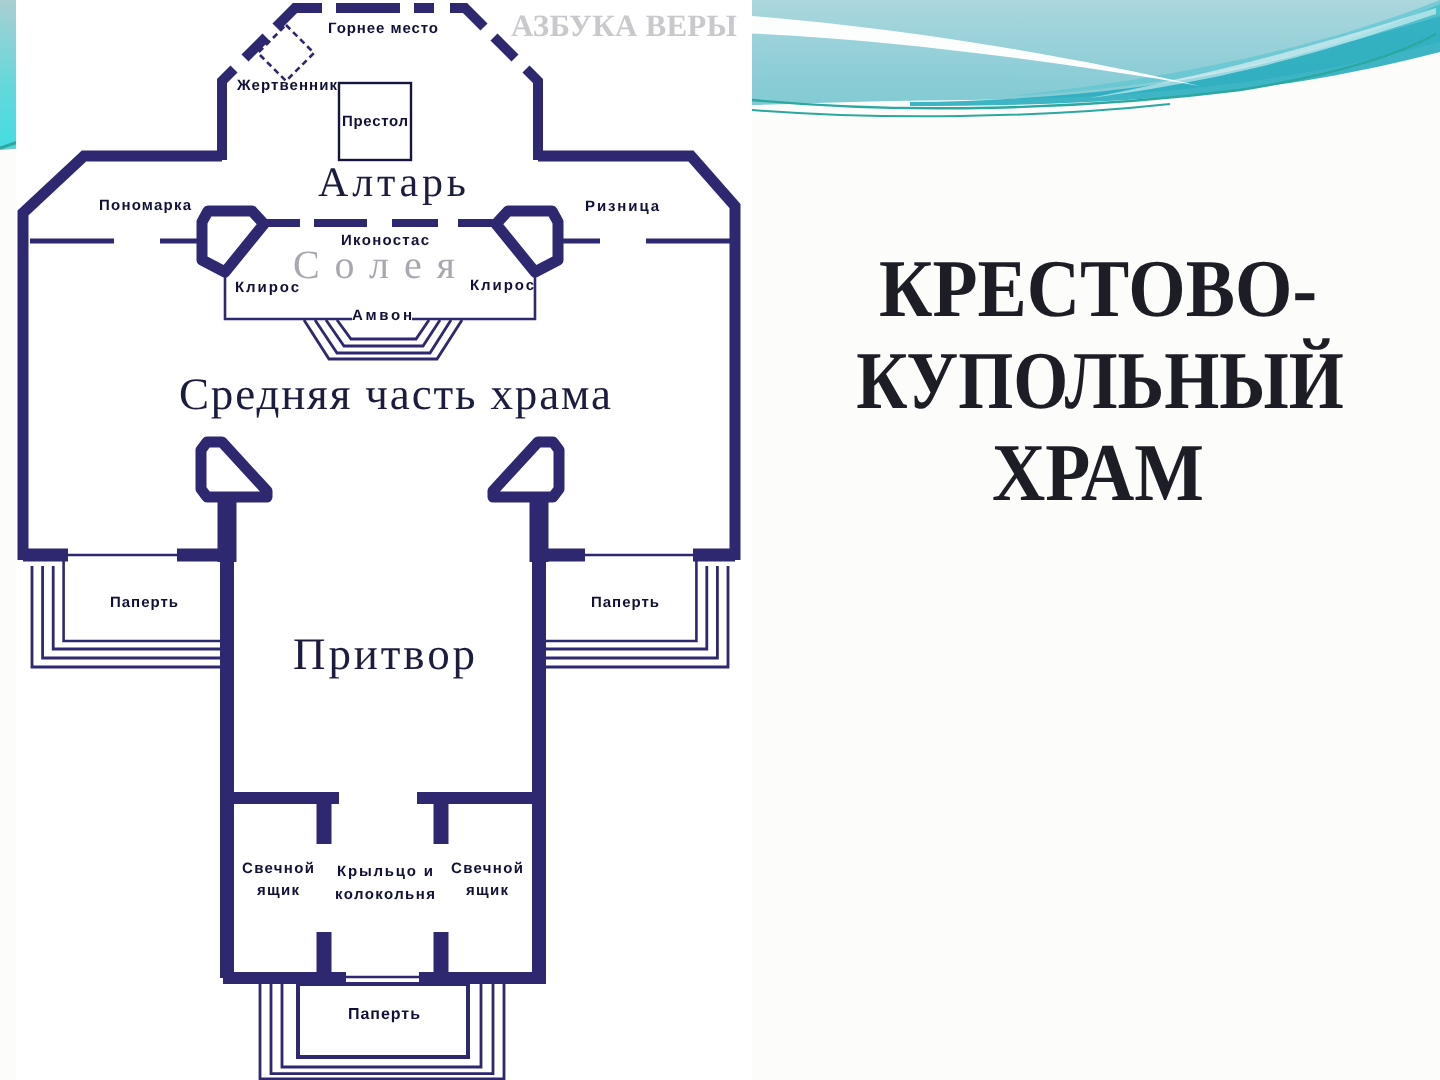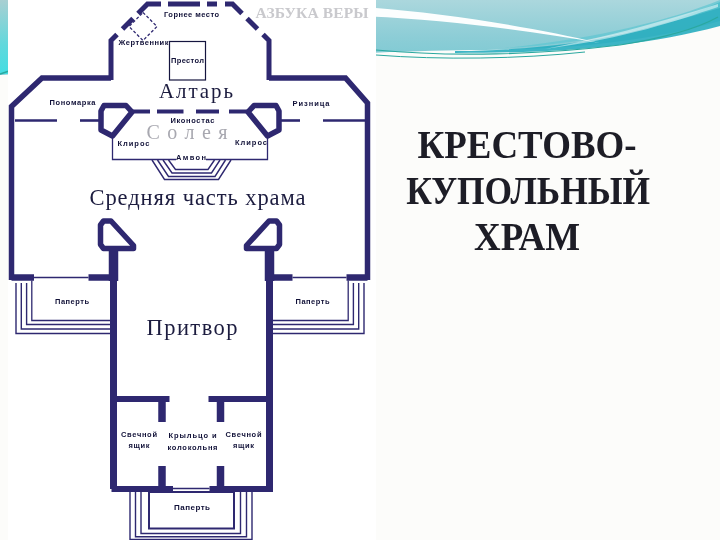--- a/index.html
+++ b/index.html
@@ -1,19 +1,19 @@
 <!DOCTYPE html>
 <html><head>
 <meta charset="utf-8">
 <style>
 html,body{margin:0;padding:0;}
 body{width:720px;height:540px;background:#fcfcfa;font-family:"Liberation Sans",sans-serif;}
 .slide{position:relative;width:720px;height:540px;overflow:hidden;}
 svg{position:absolute;top:0;left:0;}
-.title{position:absolute;left:387px;top:121px;width:280px;text-align:center;
+.title{position:absolute;left:409px;top:121px;width:280px;text-align:center;
  font-family:"Liberation Serif",serif;font-weight:bold;font-size:41px;line-height:46px;
  color:#1d1d26;}
 .title div{transform-origin:50% 50%;}
 #t1{transform:scaleX(.90);}
 #t2{transform:scaleX(.863);}
 #t3{transform:scaleX(.90);}
 </style>
 </head>
 <body>
 <div class="slide">

